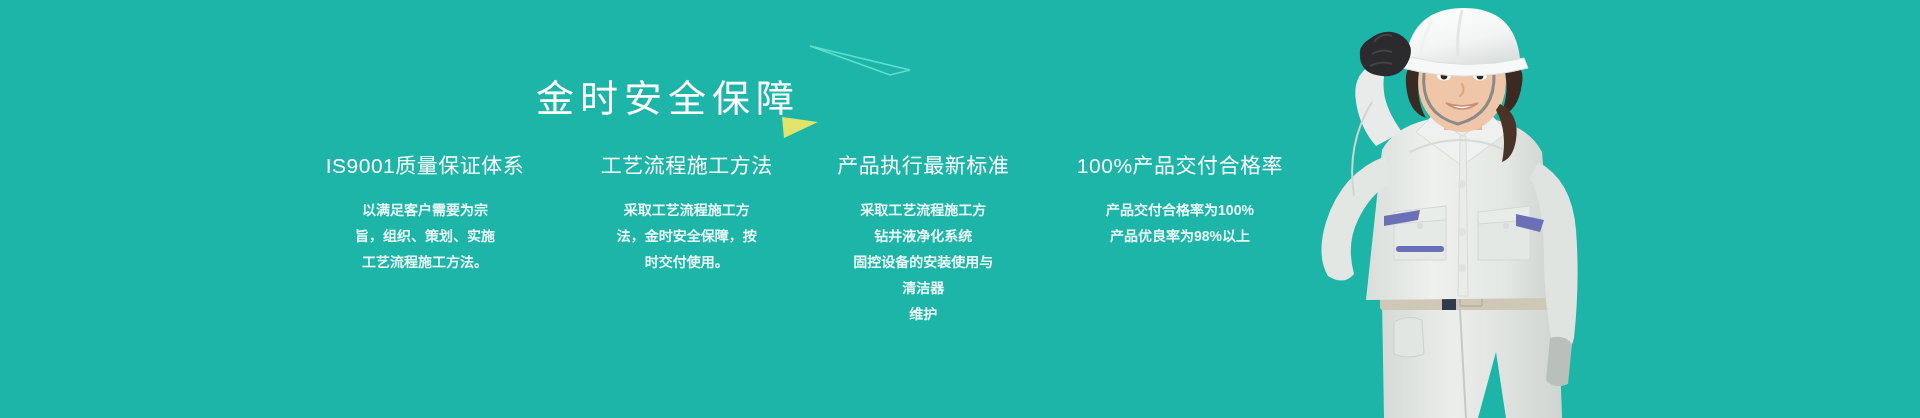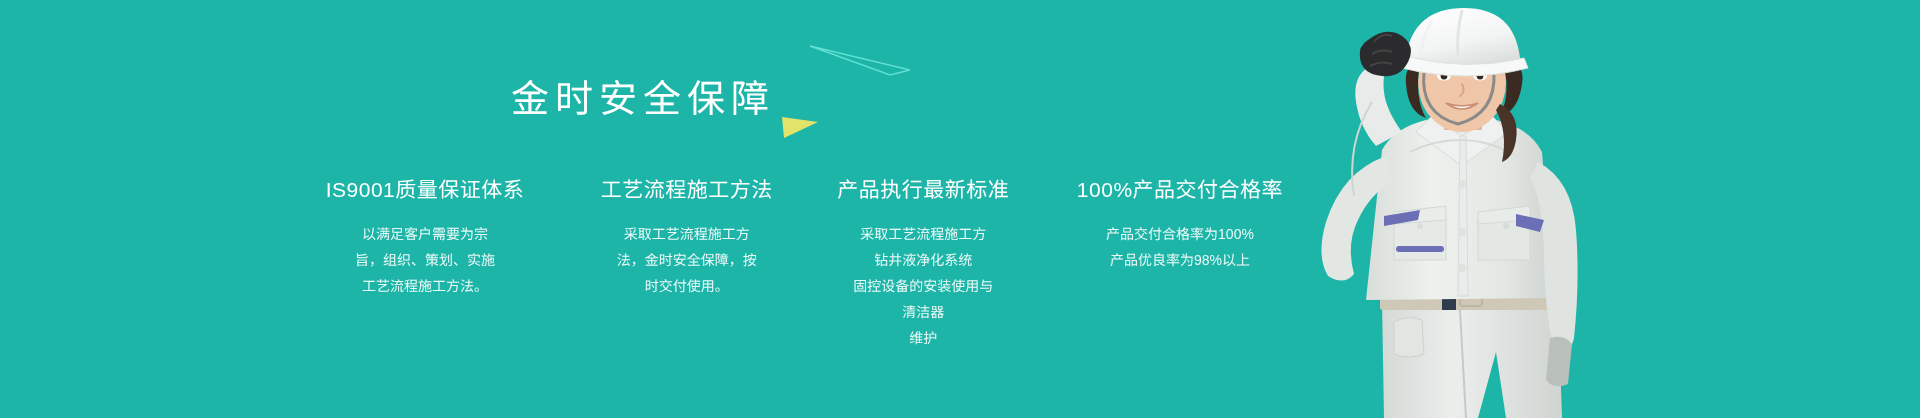--- a/index.html
+++ b/index.html
@@ -45,32 +45,32 @@
     top: 52px;
     width: 1280px;
     text-align: center;
     color: #ffffff;
     font-size: 38px;
     font-weight: 400;
     letter-spacing: 6px;
     line-height: 1.2;
     text-indent: 6px;
     white-space: nowrap;
+    padding-left: 25px;
   }
 
   
   .columns {
     position: absolute;
     left: 300px;
     top: 152px;
     width: 1000px;
     display: flex;
     align-items: flex-start;
     justify-content: space-between;
-    margin-top: 24px;
   }
   .column {
     box-sizing: border-box;
     text-align: center;
     padding: 0 6px;
   }
   .col-0 { width: 250px; }
   .col-1 { width: 200px; }
   .col-2 { width: 200px; }
   .col-3 { width: 240px; }
@@ -82,21 +82,21 @@
     letter-spacing: 0.5px;
     line-height: 1.3;
     margin: 0 0 18px 0;
     white-space: nowrap;
   }
 
   .column-body {
     color: #eafaf7;
     font-size: 14px;
     line-height: 26px;
-    font-weight: 400;
+    font-weight: 700;
     margin: 0;
   }
   .column-body .line {
     display: block;
   }
   .col-0 .column-body,
   .col-1 .column-body { max-width: 170px; margin: 0 auto; }
   .col-2 .column-body { max-width: 180px; margin: 0 auto; }
   .col-3 .column-body { max-width: 220px; margin: 0 auto; }
 

